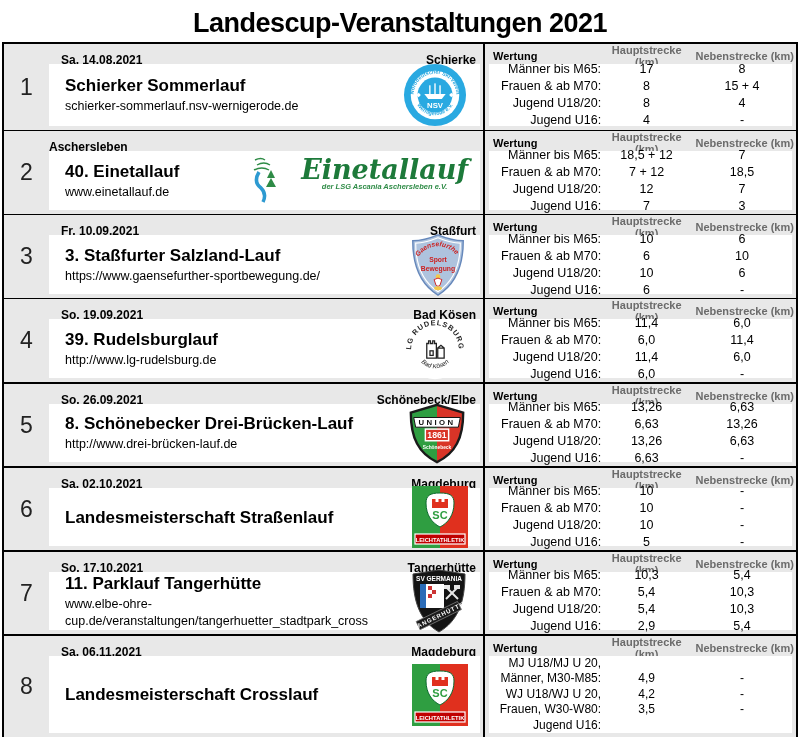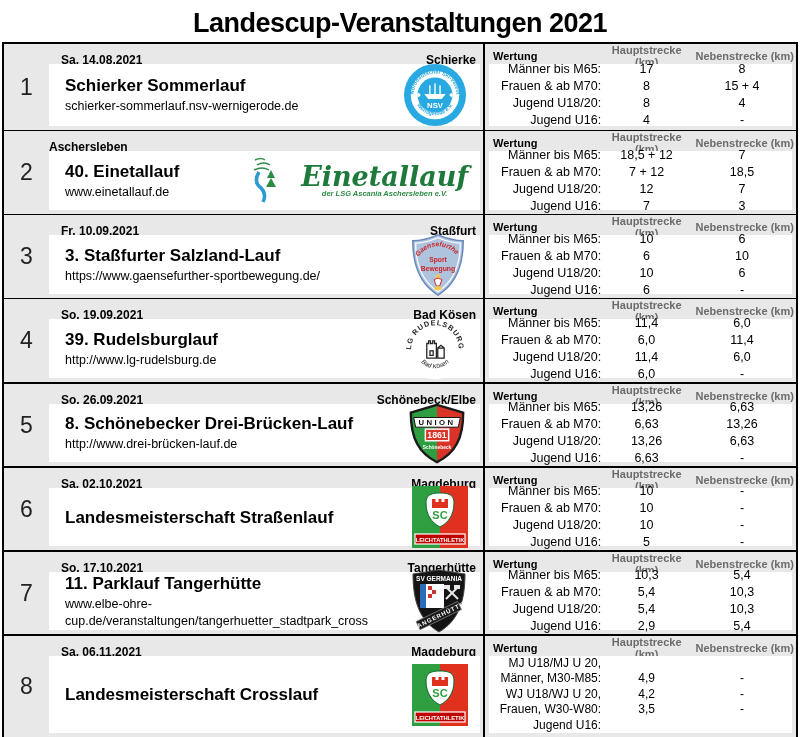--- a/index.html
+++ b/index.html
@@ -23,21 +23,21 @@
   .logo{display:flex;align-items:center;justify-content:center;margin-right:12px;}
   .wstrip{position:absolute;top:0;left:0;right:0;height:20px;display:grid;grid-template-columns:37% 30% 33%;align-items:center;}
   .wtitle{font-size:11px;font-weight:bold;padding-left:8px;}
   .wcol{font-size:11px;color:#6b6b6b;text-align:center;}
   .wbody{position:absolute;top:20px;left:4px;right:4px;bottom:4px;background:#fff;display:flex;flex-direction:column;justify-content:center;}
   .wline{display:grid;grid-template-columns:37% 30% 33%;line-height:17px;font-size:12.5px;}
   .tall .wline{line-height:15.5px;font-size:12px;}
   .wlabel{text-align:right;}
   .wval{text-align:center;}
   
-  .logo-einetal{display:flex;align-items:center;gap:18px;}
+  .logo-einetal{display:flex;align-items:flex-start;gap:18px;}
   .einetal-script{font-family:"DejaVu Serif",serif;font-style:italic;font-weight:bold;font-size:27px;line-height:28px;color:#1d7a3a;}
   .einetal-sub{font-size:7.5px;font-weight:bold;font-style:italic;color:#2e8b46;text-align:center;margin-top:-2px;}
 </style>
 </head>
 <body>
 
 <div class="page">
   <h1 class="title">Landescup-Veranstaltungen 2021</h1>
   <div class="table">
   <div class="row first">

